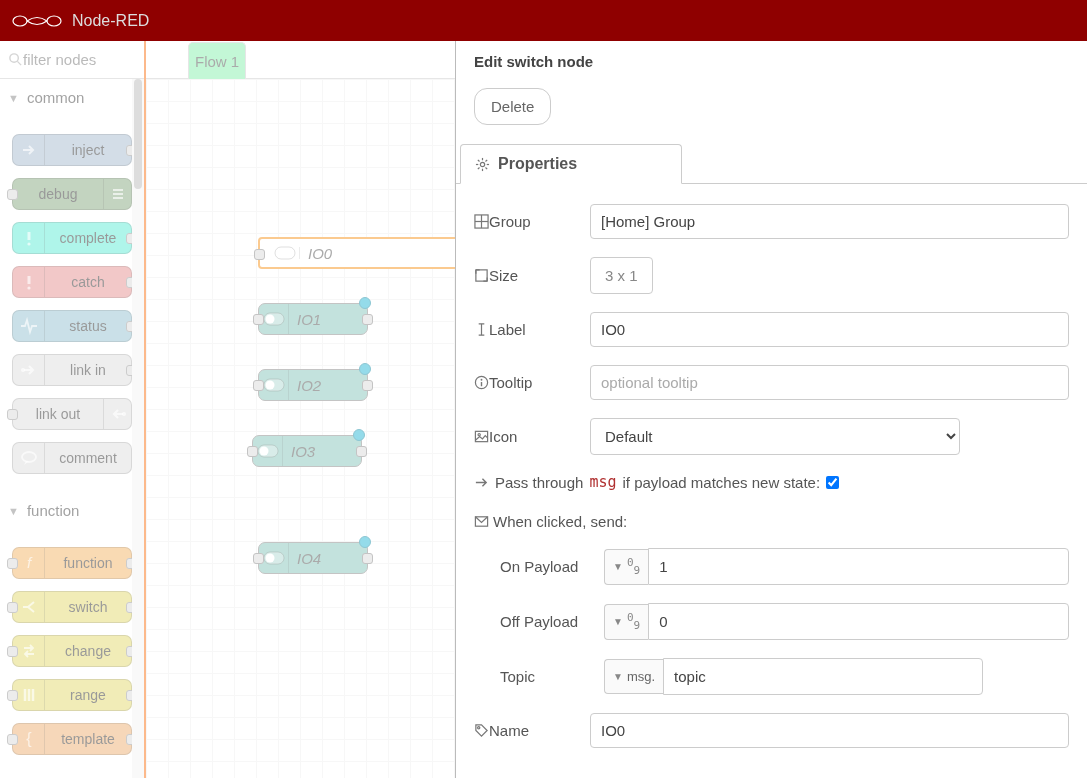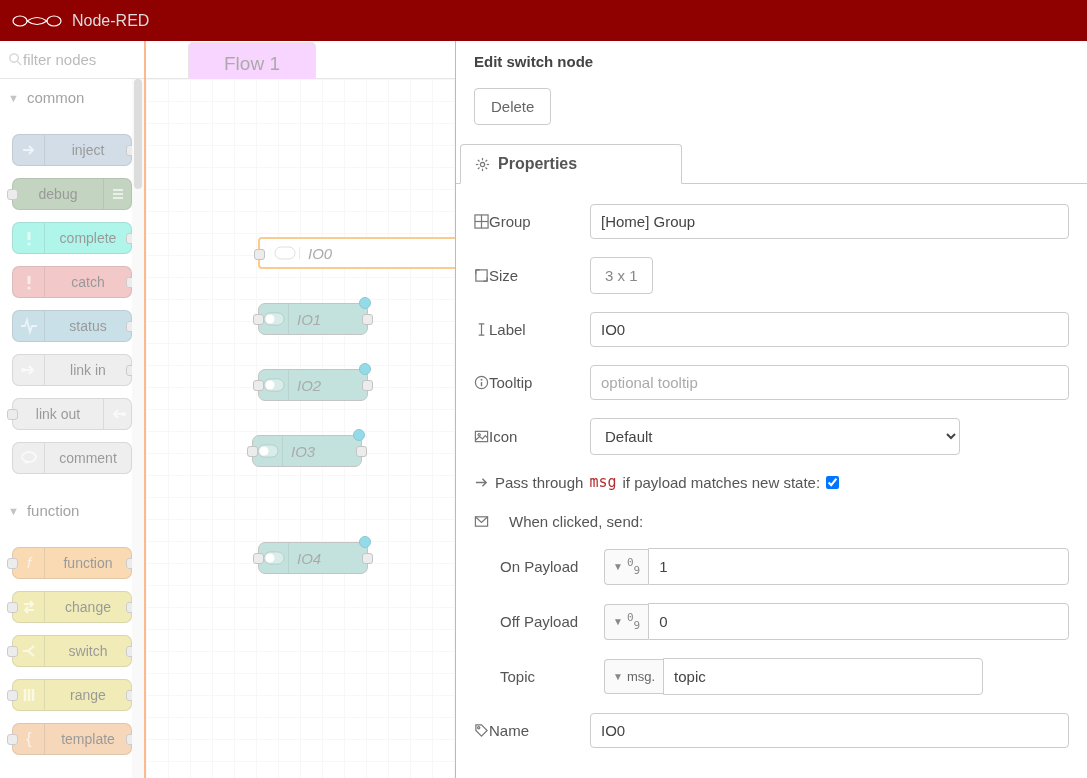--- a/index.html
+++ b/index.html
@@ -21,48 +21,48 @@
 .pnode .picon{width:32px;height:100%;display:flex;align-items:center;justify-content:center;border-right:1px solid rgba(0,0,0,0.18)}
 .pnode .plabel{flex:1;text-align:center}
 .pnode .riconbox{width:28px;height:100%;border-left:1px solid rgba(0,0,0,0.18);display:flex;align-items:center;justify-content:center}
 .pport{width:11px;height:11px;background:#d9d9d9;border:1px solid #999;border-radius:3px;position:absolute}
 .pport.l{left:-6px}.pport.r{right:-6px}
 .inj{background:#a6bbcf}.dbg{background:#87a980}.cmp{background:#5eead4}.cat{background:#e49191}
 .sts{background:#94c1d0}.lnk{background:#ddd}.cmt{background:#ddd}
 .fnc{background:#f3b567}.swi{background:#e2d96e}.chg{background:#e2d96e}.rng{background:#e2d96e}.tpl{background:#ecaf72}
 .workspace{flex:1;background:#fff;position:relative}
 .tabs{height:38px;border-bottom:1px solid #ccc;display:flex;padding-left:28px}
-.tab{padding:10px 35px;font-size:19px;color:#555;border:1px solid #ccc;border-bottom:none;background:#f0abfc;position:relative;top:1px;border-radius:5px 5px 0 0;margin-left:14px}
+.tab{padding:10px 6px;font-size:15px;color:#555;border:1px solid #ccc;border-bottom:none;background:#86efac;position:relative;top:1px;border-radius:5px 5px 0 0;margin-left:14px}
 .canvas{position:absolute;left:0;top:38px;right:0;bottom:0;background-image:linear-gradient(#eee 1px,transparent 1px),linear-gradient(90deg,#eee 1px,transparent 1px);background-size:22px 22px}
 .uinode{position:absolute;width:110px;height:32px;border-radius:7px;display:flex;align-items:center;border:1px solid #888;background:#87c5ba}
 .uinode.sel{border:2px solid #f7941e}
 .toggle-icn{width:30px;height:100%;display:flex;align-items:center;justify-content:center;border-right:1px solid rgba(0,0,0,0.15)}
 .toggle-icn svg{width:22px;height:14px}
 .uinode .nlabel{flex:1;padding-left:8px;font-style:italic;color:#555;font-size:15px}
 .nport{width:11px;height:11px;background:#d9d9d9;border:1px solid #888;border-radius:3px;position:absolute;top:10px}
 .nport.l{left:-6px}.nport.r{right:-6px}
 .changed-dot{width:12px;height:12px;background:#28b7d4;border:1px solid #1a8ca5;border-radius:50%;position:absolute;top:-7px;right:-4px}
 .editor{width:632px;background:#fff;border-left:1px solid #bbb;height:100%;padding:0;position:relative;z-index:10}
 .ed-title{padding:12px 18px;font-size:15px;font-weight:bold;color:#444}
 .ed-btns{padding:6px 18px 18px}
-.btn{padding:9px 16px;border:1px solid #ccc;background:#fff;border-radius:4px;font-size:15px;color:#666;cursor:pointer}
+.btn{padding:9px 16px;border:1px solid #ccc;background:#fff;border-radius:13px;font-size:15px;color:#666;cursor:pointer}
 .ed-tabs{border-bottom:1px solid #ccc;display:flex;padding-left:4px}
 .ed-tab{padding:10px 104px 10px 14px;border:1px solid #ccc;border-bottom:1px solid #fff;background:#fff;position:relative;top:1px;font-weight:bold;color:#555;border-radius:4px 4px 0 0;display:flex;align-items:center;gap:8px}
 .form{padding:20px 18px}
 .row{display:flex;align-items:center;margin-bottom:18px}
 .rlabel{width:116px;font-size:15px;color:#555;display:flex;align-items:center;gap:0}
 .rlabel.indent{padding-left:26px;width:130px}
 .rinput{flex:1}
 .txt{width:100%;padding:8px 10px;border:1px solid #ccc;border-radius:4px;font-size:15px;color:#444}
 .txt::placeholder{color:#aaa}
 .sizebtn{padding:9px 14px;border:1px solid #ccc;border-radius:4px;font-size:15px;color:#888;background:#fff;cursor:pointer}
 .sel{width:370px;padding:8px 10px;border:1px solid #ccc;border-radius:4px;font-size:15px;color:#444;background:#fff}
 .passline{font-size:15px;color:#555;display:flex;align-items:center;gap:6px;margin-bottom:22px}
 .msg-code{color:#b03030;font-family:monospace}
-.sendline{font-size:15px;color:#555;display:flex;align-items:center;gap:20px;margin-bottom:18px}
+.sendline{font-size:15px;color:#555;display:flex;align-items:center;gap:4px;margin-bottom:18px}
 .typed{display:flex;align-items:center;flex:1}
 .typed-btn{display:flex;align-items:center;padding:9px 8px;border:1px solid #ccc;border-right:none;border-radius:4px 0 0 4px;background:#fafafa;gap:4px;font-size:13px;color:#666;cursor:pointer}
 .typed-btn .num09{font-family:monospace;font-size:11px;line-height:8px;color:#888}
 .typed-input{flex:1;padding:9px 10px;border:1px solid #ccc;border-radius:0 4px 4px 0;font-size:15px;color:#444}
 .typed-input.short{flex:0 0 320px}
 .caret{color:#888;font-size:10px}
 .ico{width:15px;height:15px;display:inline-flex}
 </style>
 </head>
 <body>
@@ -187,37 +187,37 @@
           <div class="pnode fnc">
             <span class="picon">
               <svg viewBox="0 0 20 20" width="20" height="20">
                 <text x="10" y="15" font-family="serif" font-style="italic" font-size="15" fill="rgba(255,255,255,0.65)" text-anchor="middle">f</text>
               </svg>
             </span>
             <span class="plabel">function</span>
             <span class="pport l"></span>
             <span class="pport r"></span>
           </div>
+          <div class="pnode swi">
+            <span class="picon">
+              <svg viewBox="0 0 20 20" width="20" height="20">
+                <path d="M4 10 L9 10 M9 10 L15 5 M9 10 L15 15" stroke="rgba(255,255,255,0.65)" stroke-width="2" fill="none"></path>
+              </svg>
+            </span>
+            <span class="plabel">switch</span>
+            <span class="pport l"></span>
+            <span class="pport r"></span>
+          </div>
           <div class="pnode chg">
             <span class="picon">
               <svg viewBox="0 0 20 20" width="20" height="20">
                 <path d="M5 7 L14 7 M11 4 L14 7 L11 10 M15 13 L6 13 M9 10 L6 13 L9 16" stroke="rgba(255,255,255,0.65)" stroke-width="1.8" fill="none"></path>
               </svg>
             </span>
             <span class="plabel">change</span>
-            <span class="pport l"></span>
-            <span class="pport r"></span>
-          </div>
-          <div class="pnode swi">
-            <span class="picon">
-              <svg viewBox="0 0 20 20" width="20" height="20">
-                <path d="M4 10 L9 10 M9 10 L15 5 M9 10 L15 15" stroke="rgba(255,255,255,0.65)" stroke-width="2" fill="none"></path>
-              </svg>
-            </span>
-            <span class="plabel">switch</span>
             <span class="pport l"></span>
             <span class="pport r"></span>
           </div>
           <div class="pnode rng">
             <span class="picon">
               <svg viewBox="0 0 20 20" width="20" height="20">
                 <g stroke="rgba(255,255,255,0.65)" stroke-width="2.5">
                   <line x1="6" y1="4" x2="6" y2="16"></line>
                   <line x1="10" y1="4" x2="10" y2="16"></line>
                   <line x1="14" y1="4" x2="14" y2="16"></line>

